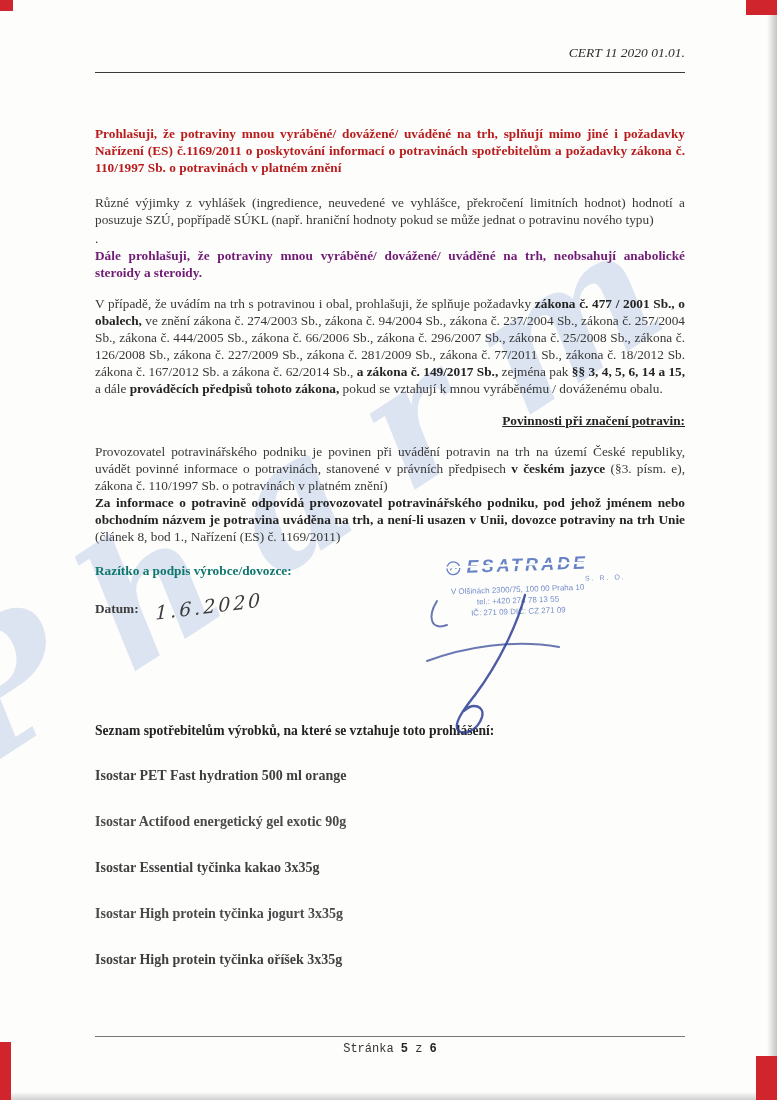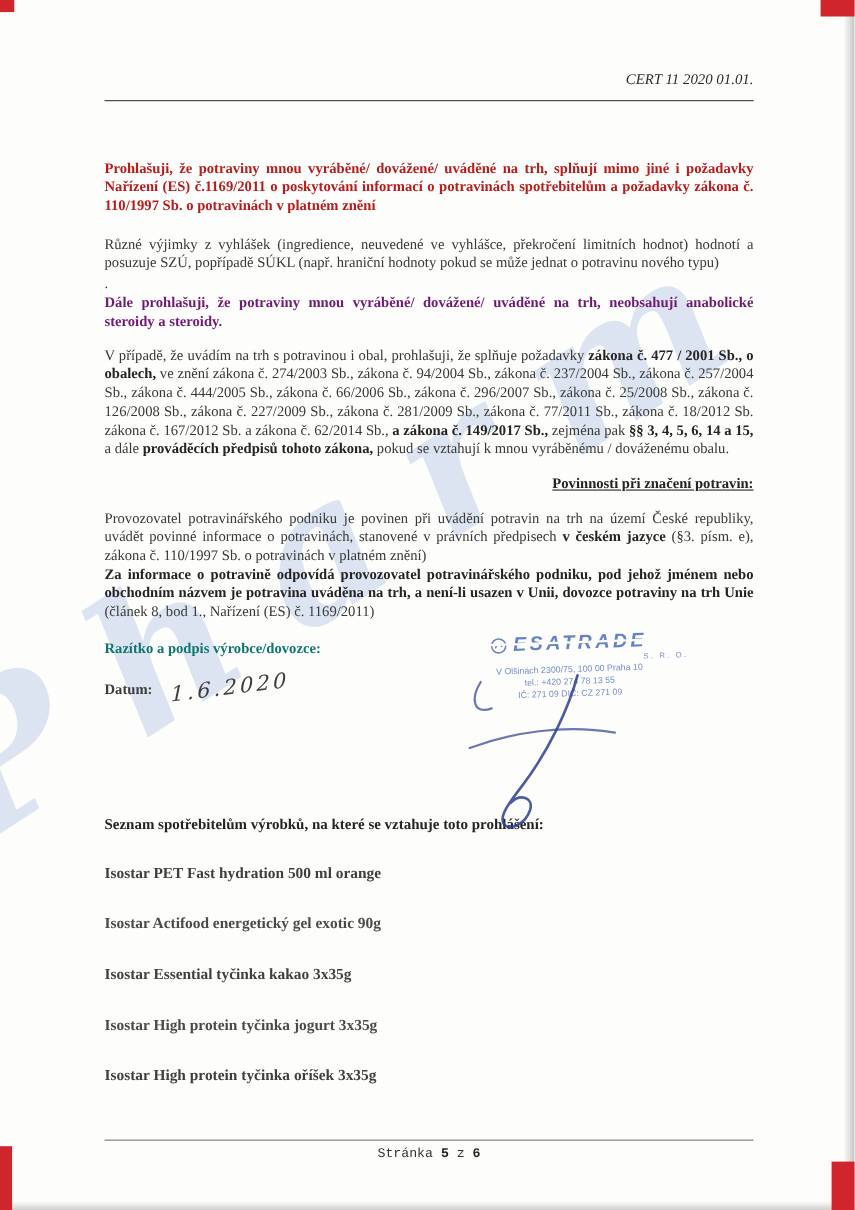--- a/index.html
+++ b/index.html
@@ -23,21 +23,21 @@
   
   .watermark{
     position:absolute;left:-50px;top:620px;width:1300px;
     transform:rotate(-33deg);transform-origin:0 50%;
     font-family:"DejaVu Serif",serif;font-style:italic;font-weight:bold;
     font-size:170px;letter-spacing:48px;
     color:rgba(105,140,205,0.22);
     white-space:nowrap;pointer-events:none;z-index:1;
   }
   .content{
-    position:absolute;left:95px;top:0;width:590px;padding-top:64px;z-index:2;
+    position:absolute;left:95px;top:0;width:590px;padding-top:45px;z-index:2;
   }
   .header-ref{
     text-align:right;font-style:italic;font-size:13.5px;color:#2c2c2c;height:18px;
   }
   .header-rule{border:none;border-top:1.4px solid #3a3a3a;margin:9px 0 0 0;}
   p{margin:0;font-size:13.3px;line-height:17px;text-align:justify;}
   .b{font-weight:bold;color:#242424;}
   .p1{margin-top:52px;font-weight:bold;color:#b91c1c;}
   .p2{margin-top:18px;}
   .dot{margin-top:2px;text-align:left;}

